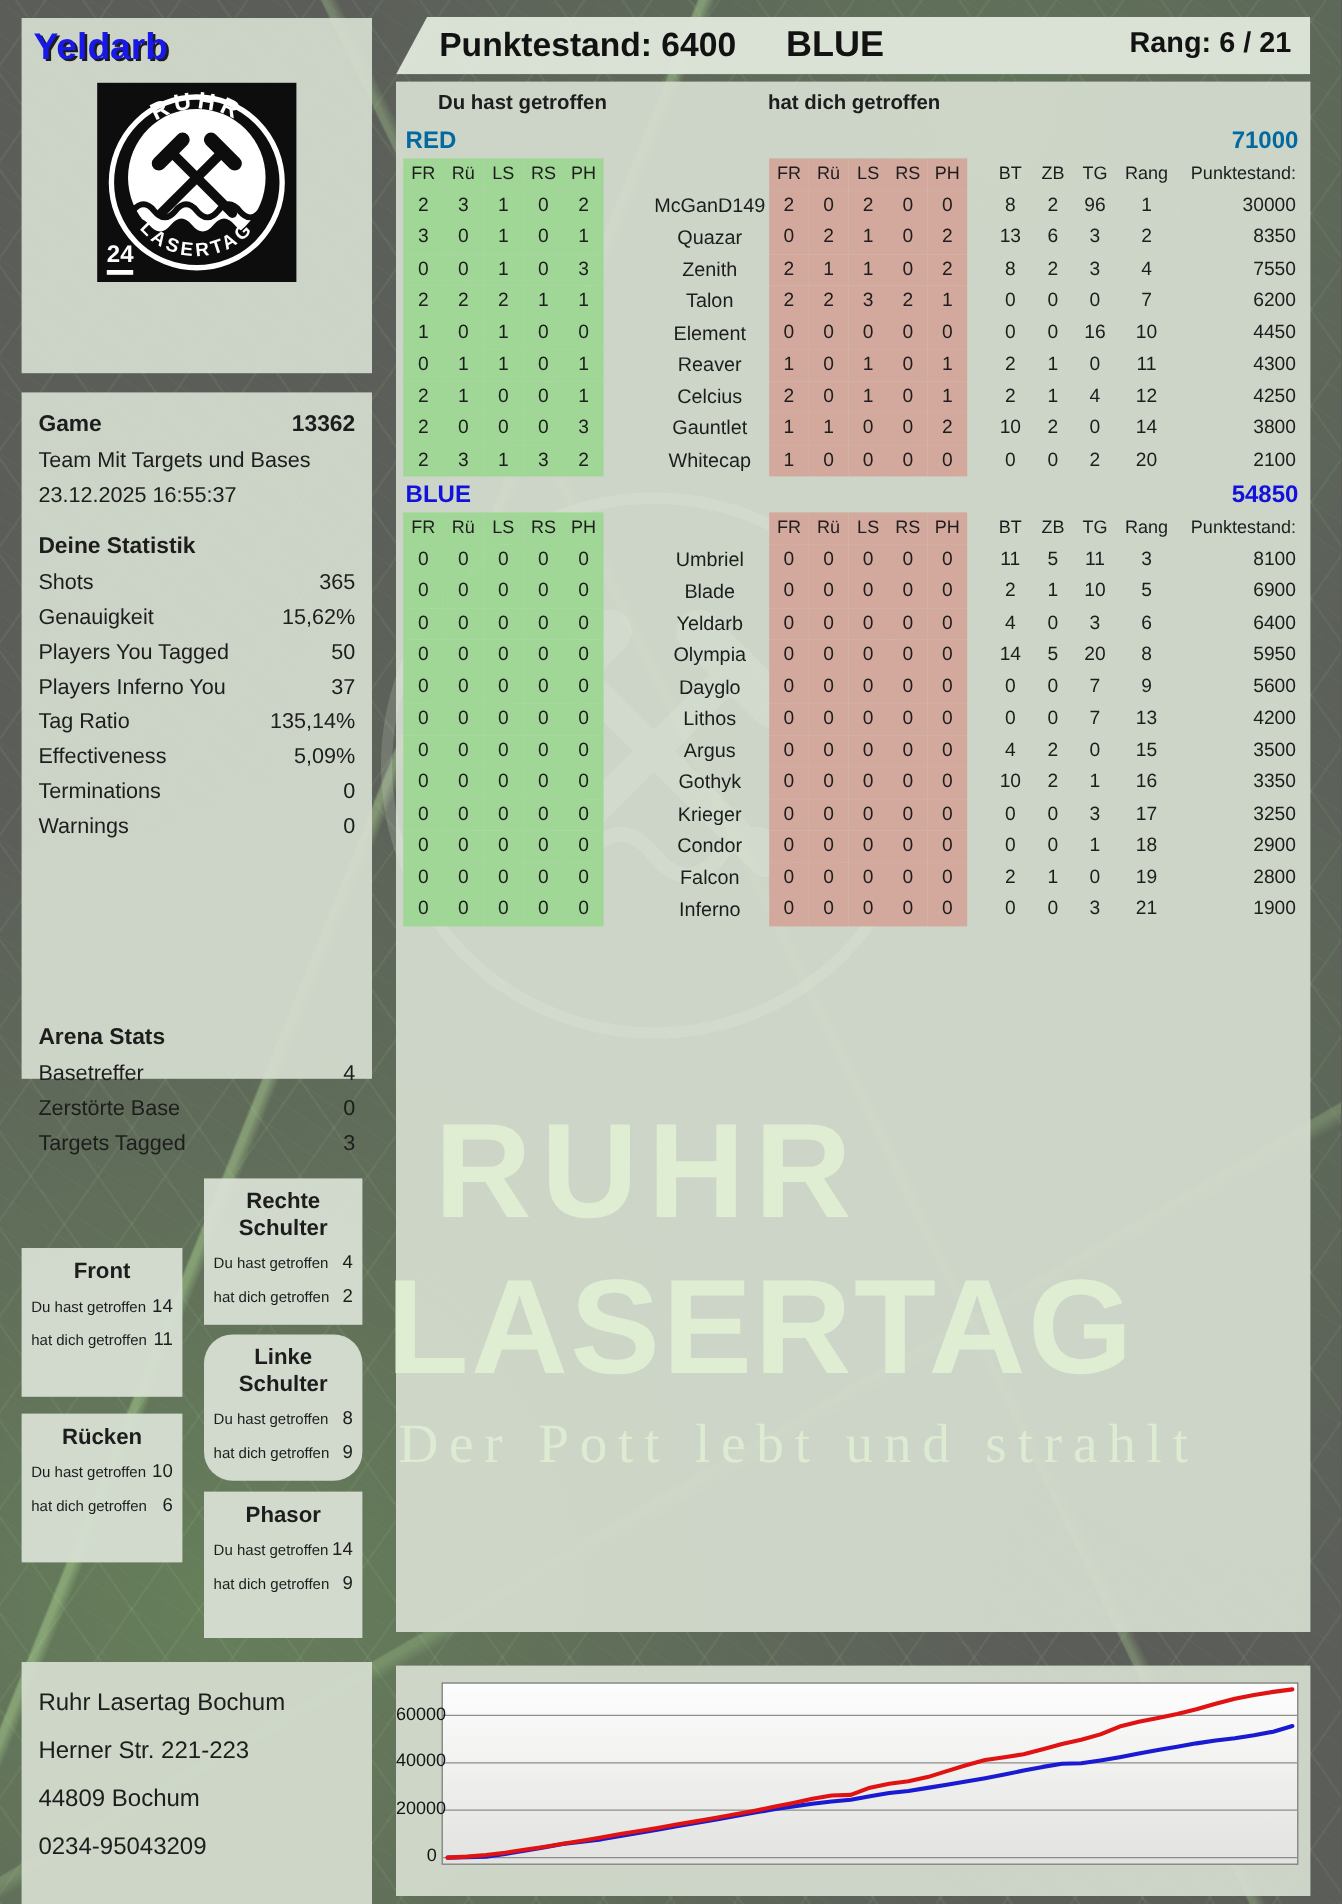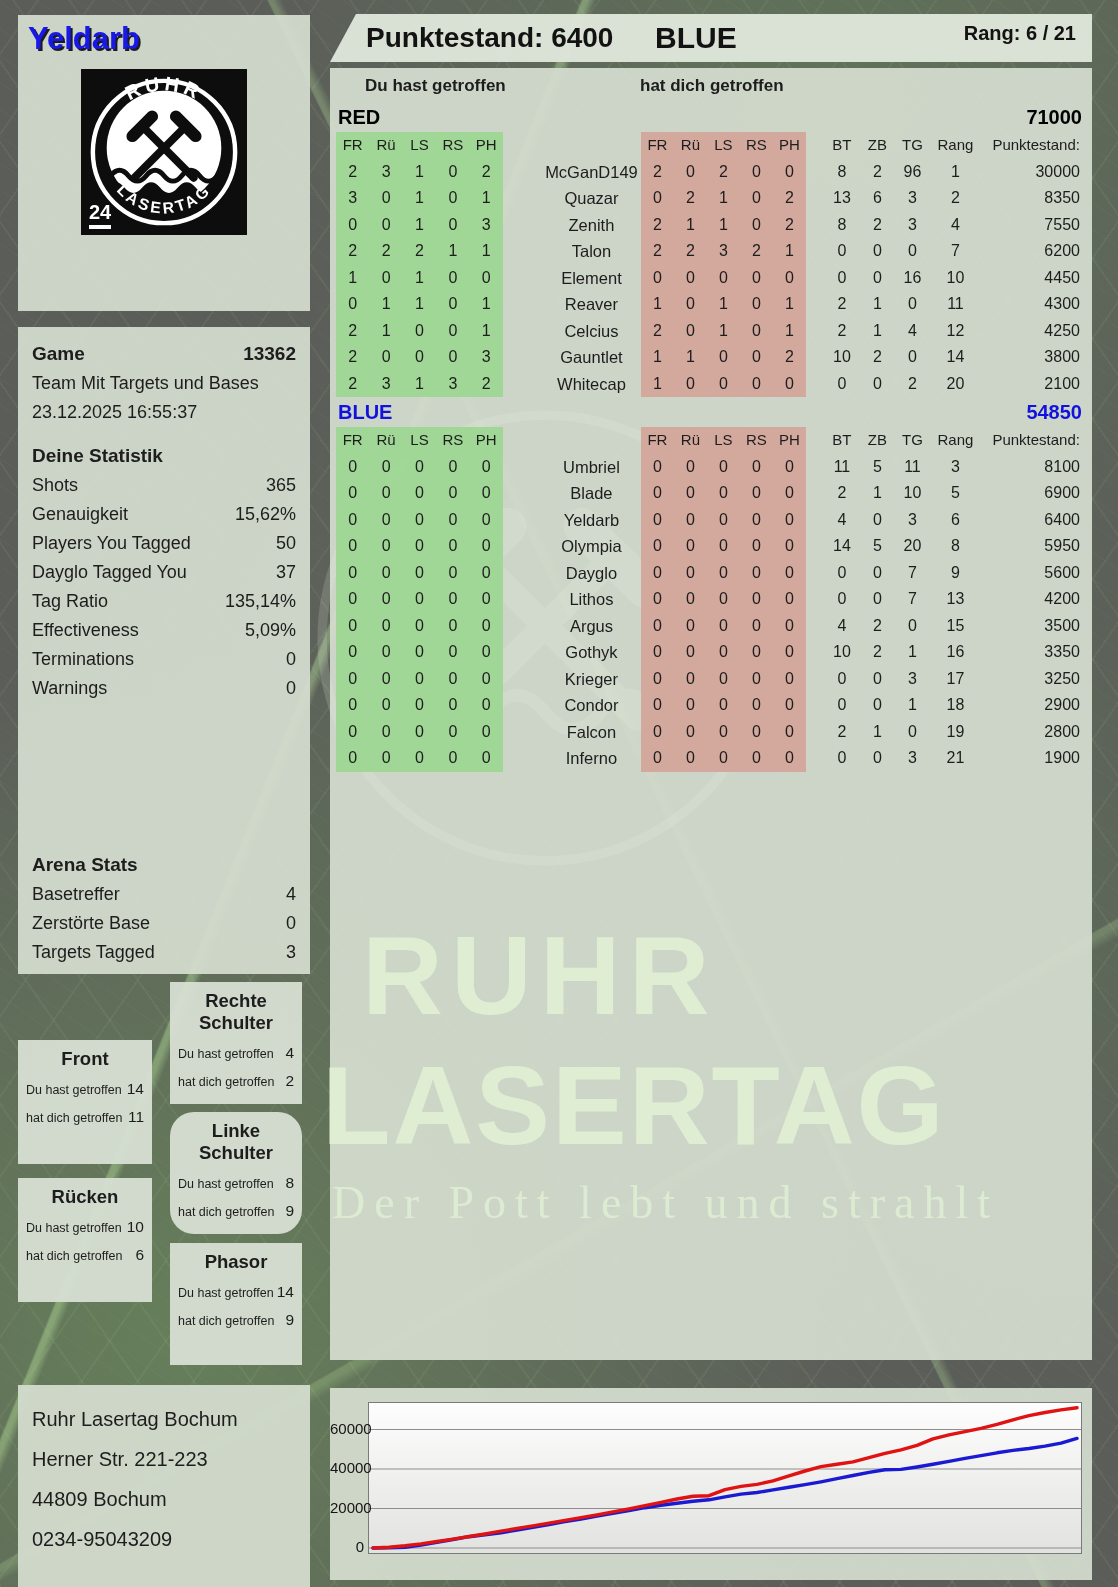--- a/index.html
+++ b/index.html
@@ -23,50 +23,50 @@
       linear-gradient(64deg,  transparent 0 55%, rgba(198,244,166,.25) 55.1% 55.3%, transparent 55.8%),
       linear-gradient(150deg, transparent 0 70%, rgba(198,244,166,.20) 70.1% 70.35%, transparent 70.9%);}
   
   .panel{position:absolute;background:rgba(211,220,206,.94);}
   .player-panel{left:18px;top:15px;width:292px;height:296px;}
   .player-name{margin:6px 0 0 10px;font-size:31px;font-weight:bold;color:#1818e8;
                text-shadow:2px 2px 0 #1c1c1c;}
   .logo{position:relative;width:166px;height:166px;margin:12px auto 0;background:#0d0d0d;}
   .logo-badge{position:absolute;left:8px;bottom:6px;color:#fff;font-size:20px;font-weight:bold;
               border-bottom:4px solid #fff;line-height:1.05;padding-bottom:2px;}
-  .stats-panel{left:18px;top:327px;width:292px;height:647px;padding:12px 14px;box-sizing:border-box;}
+  .stats-panel{left:18px;top:327px;width:292px;height:572px;padding:12px 14px;box-sizing:border-box;}
   .srow{display:flex;justify-content:space-between;font-size:18px;line-height:29px;}
   .srow.bold,.sec-title{font-weight:bold;font-size:19px;line-height:30px;}
   .spacer14{height:14px;} .spacer147{height:147px;}
   
   .hitbox{position:absolute;background:rgba(216,224,211,.94);box-sizing:border-box;padding:8px 8px 6px;}
   .hb-title{text-align:center;font-weight:bold;font-size:18.5px;margin-bottom:6px;}
   .hb-row{display:flex;justify-content:space-between;align-items:baseline;margin-top:10px;}
   .hb-row .lbl{font-size:12.5px;} .hb-row .val{font-size:15.5px;}
   .hb-front{left:18px;top:1040px;width:134px;height:124px;}
   .hb-ruecken{left:18px;top:1178px;width:134px;height:124px;}
   .hb-rechte{left:170px;top:982px;width:132px;height:122px;}
   .hb-linke{left:170px;top:1112px;width:132px;height:122px;border-radius:24px;}
   .hb-phasor{left:170px;top:1243px;width:132px;height:122px;}
   .address-panel{left:18px;top:1385px;width:292px;height:242px;padding:14px 14px;box-sizing:border-box;}
   .address-panel div{font-size:20px;line-height:40px;}
   
   .score-header{left:330px;top:14px;width:762px;height:48px;position:absolute;
     background:rgba(223,230,219,.96);clip-path:polygon(26px 0,100% 0,100% 100%,0 100%);}
   .hdr-score{position:absolute;left:36px;top:8px;font-size:28px;font-weight:bold;color:#121212;}
   .hdr-team{position:absolute;left:325px;top:7px;font-size:30px;font-weight:bold;color:#121212;}
-  .hdr-rank{position:absolute;right:16px;top:8px;font-size:20px;font-weight:bold;color:#121212;}
+  .hdr-rank{position:absolute;right:16px;top:8px;font-size:24px;font-weight:bold;color:#121212;}
   
   .board-panel{left:330px;top:68px;width:762px;height:1292px;}
   .board-content{position:relative;z-index:1;padding-top:8px;}
   .col-heads{position:relative;height:26px;font-weight:bold;font-size:17px;}
   .col-heads .left{position:absolute;left:35px;} .col-heads .right{position:absolute;left:310px;}
   .team-line{display:flex;justify-content:space-between;align-items:center;height:30px;
              padding:0 10px 0 8px;font-size:20px;font-weight:bold;}
-  .t-red{color:#000000;} .t-blue{color:#1212dc;}
+  .t-red{color:#0369a1;} .t-blue{color:#1212dc;}
   .board-grid{display:grid;margin-left:6px;
     grid-template-columns:33.4px 33.4px 33.4px 33.4px 33.4px 138px 33px 33px 33px 33px 33px 18px 36px 35px 35px 51px 101px;
     grid-auto-rows:26.5px;}
   .bcell{text-align:center;line-height:26.5px;font-size:16px;white-space:nowrap;}
   .bcell.hdr{font-size:15px;}
   .c-you{background:rgba(153,215,142,.87);}
   .c-them{background:rgba(212,163,152,.9);}
   .c-name{font-size:16.5px;padding-left:39px;}
   .c-pts{text-align:right;padding-right:2px;}
   
@@ -136,21 +136,21 @@
       </div>
     <div class="srow">
         <span>Genauigkeit</span>
         <span>15,62%</span>
       </div>
     <div class="srow">
         <span>Players You Tagged</span>
         <span>50</span>
       </div>
     <div class="srow">
-        <span>Dayglo Tagged You</span>
+        <span>Players Inferno You</span>
         <span>37</span>
       </div>
     <div class="srow">
         <span>Tag Ratio</span>
         <span>135,14%</span>
       </div>
     <div class="srow">
         <span>Effectiveness</span>
         <span>5,09%</span>
       </div>

